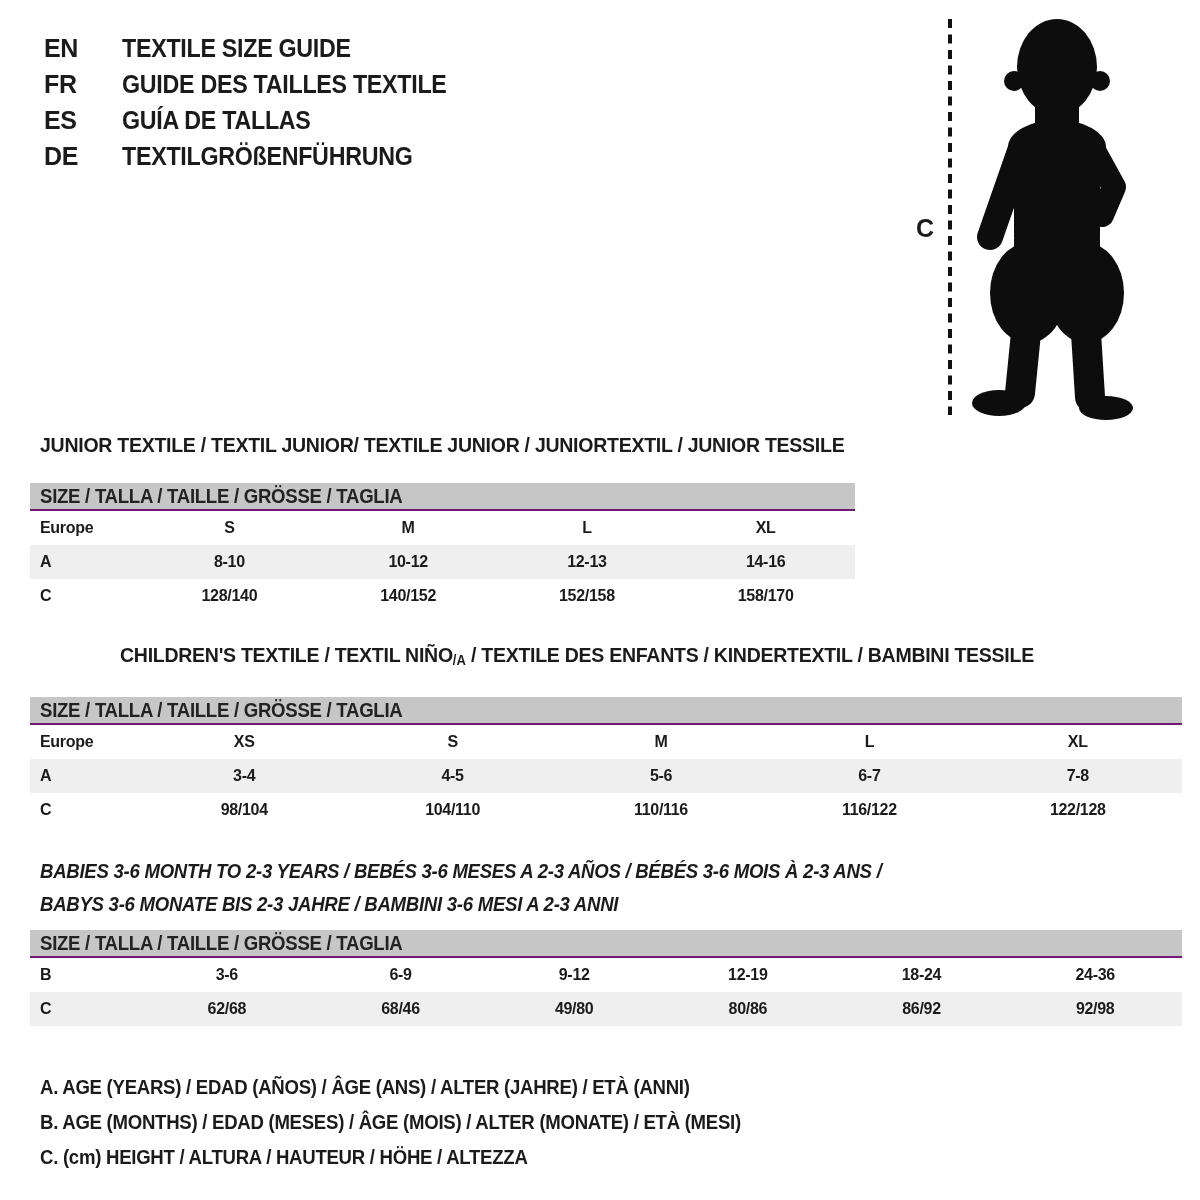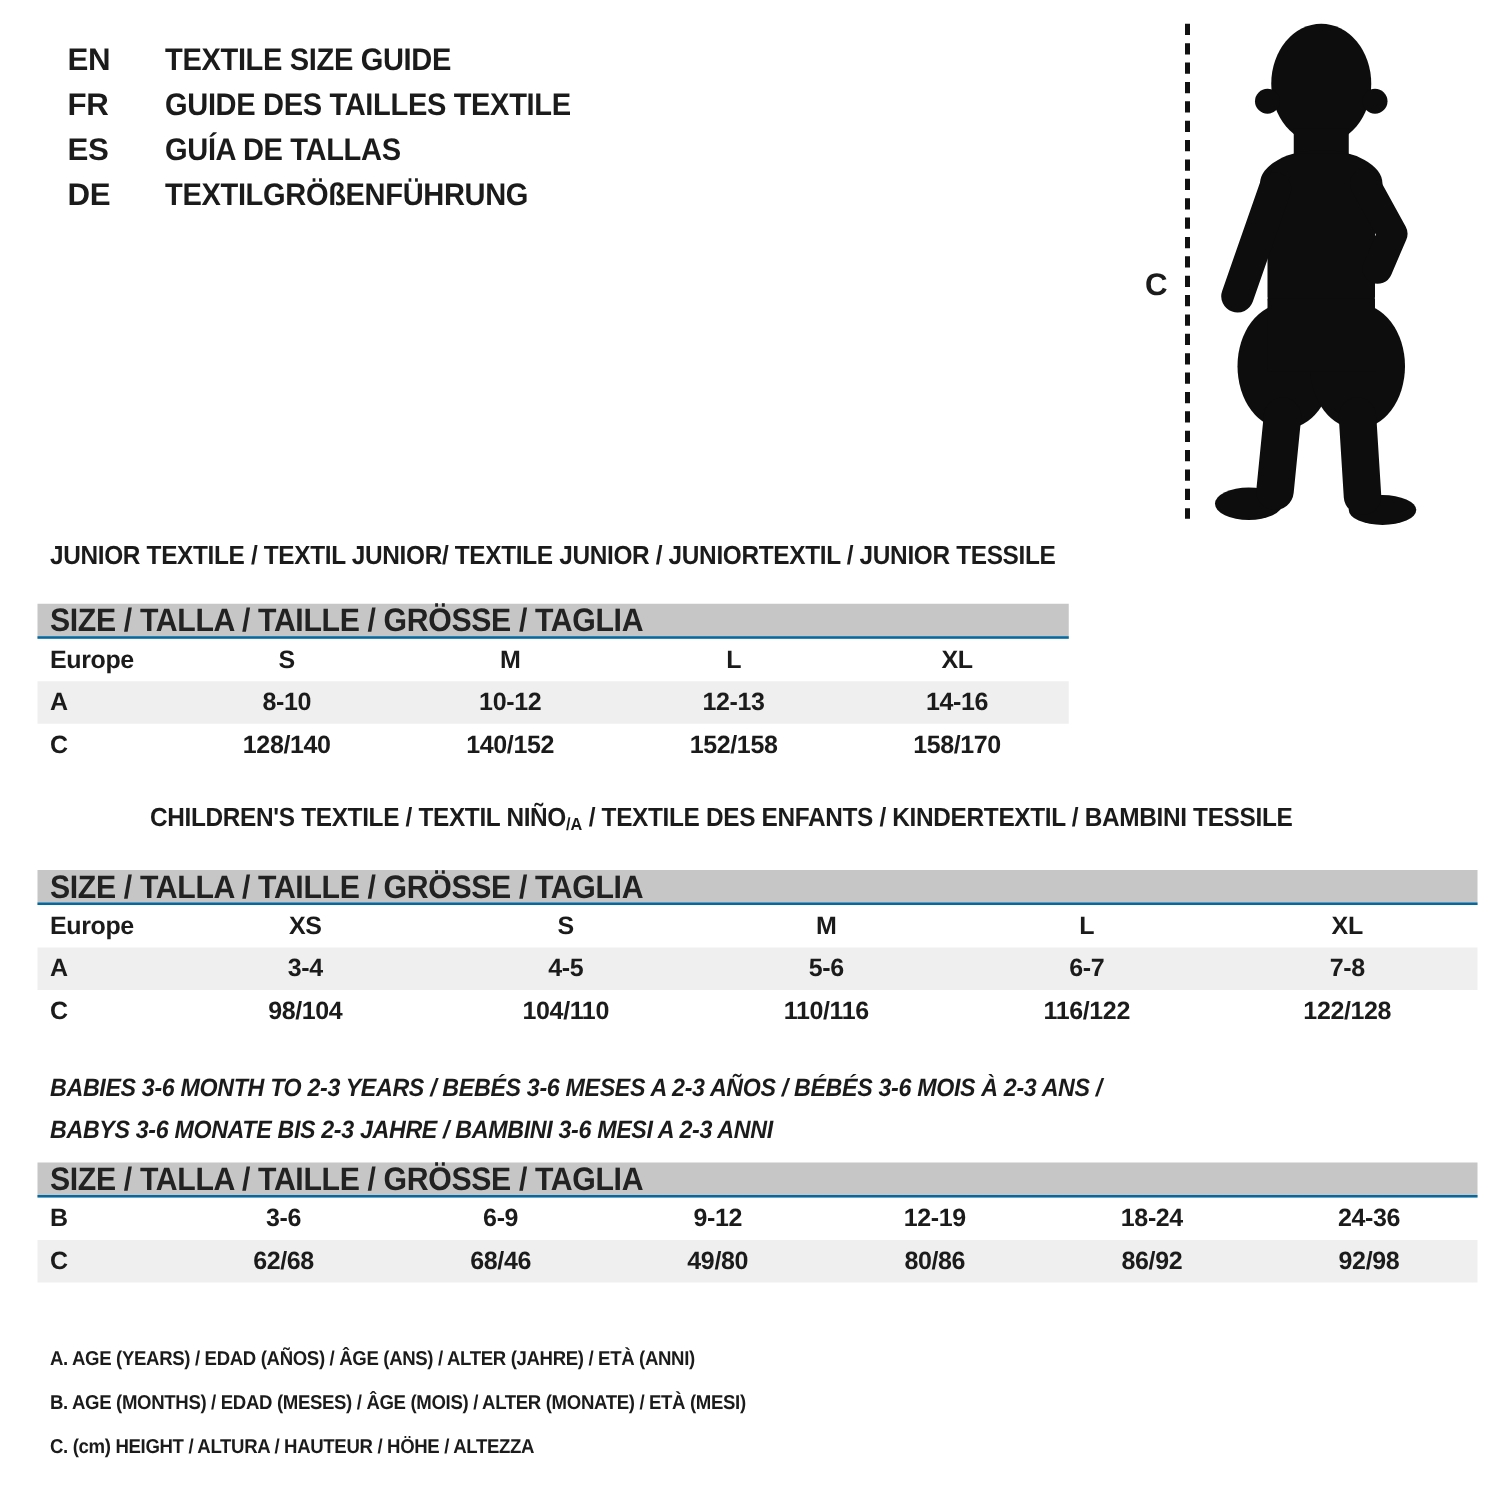--- a/index.html
+++ b/index.html
@@ -11,21 +11,21 @@
     font-family: "Liberation Sans", sans-serif;
     color: #1b1b1b;
     font-weight: 700;
     letter-spacing: -0.3px;
     overflow: hidden;
   }
   
   .cond  { display: inline-block; transform: scaleX(0.93); transform-origin: 0 50%; white-space: nowrap; }
 
   
-  .lang-block { position: absolute; left: 54px; top: 30px; }
+  .lang-block { position: absolute; left: 44px; top: 30px; }
   .lang-row   { display: flex; height: 36px; align-items: center; font-size: 25px; }
   .lang-code  { width: 78px; flex: 0 0 78px; }
   .lang-title { white-space: nowrap; }
 
   
   .figure-area { position: absolute; left: 940px; top: 15px; width: 205px; height: 405px; }
   .height-marker { position: absolute; left: 916px; top: 214px; font-size: 25px; }
 
   
   .section { position: absolute; left: 30px; }
@@ -37,39 +37,39 @@
   .babies-title-line { font-size: 20px; line-height: 33px; padding-left: 10px; white-space: nowrap; font-style: italic; }
 
   
   .table { width: 100%; }
   .mt-junior   { margin-top: 26px; }
   .mt-children { margin-top: 25px; }
   .mt-babies   { margin-top: 9px; }
   .band {
     height: 28px;
     background: #c6c6c6;
-    border-bottom: 2px solid #0369a1;
+    border-bottom: 2px solid #701a75;
     display: flex;
     align-items: center;
     padding-left: 10px;
     box-sizing: border-box;
-    font-size: 26px;
+    font-size: 20px;
     color: #222222;
   }
-  .trow { display: grid; align-items: center; height: 34px; font-size: 20px; }
+  .trow { display: grid; align-items: center; height: 34px; font-size: 16px; }
   .t4 { grid-template-columns: 110px repeat(4, 1fr); }
   .t5 { grid-template-columns: 110px repeat(5, 1fr); }
   .t6 { grid-template-columns: 110px repeat(6, 1fr); }
   .rlabel { padding-left: 10px; text-align: left; }
   .cell   { text-align: center; }
   .alt    { background: #efefef; }
 
   
   .legend { position: absolute; left: 30px; top: 1070px; }
-  .legend-line { font-size: 16px; line-height: 35px; padding-left: 10px; white-space: nowrap; }
+  .legend-line { font-size: 20px; line-height: 35px; padding-left: 10px; white-space: nowrap; }
 </style>
 </head>
 <body>
 
 <div class="page">
 
   <div class="lang-block">
     <div class="lang-row">
       <span class="lang-code">EN</span>
       <span class="lang-title cond">TEXTILE SIZE GUIDE</span>

